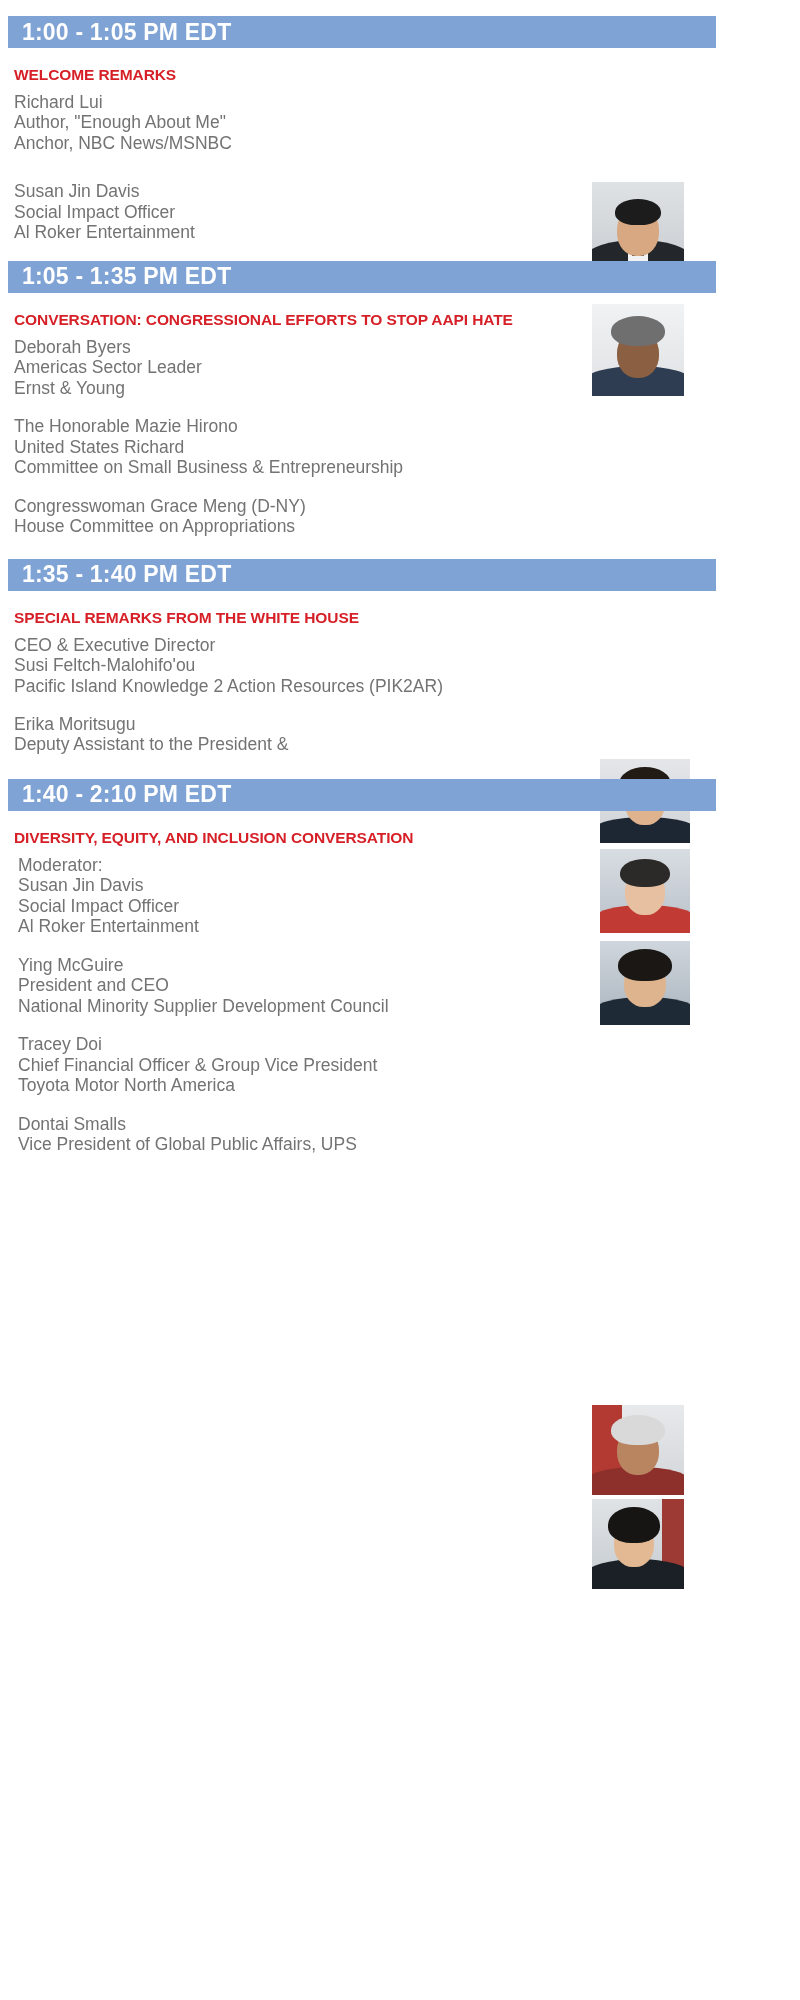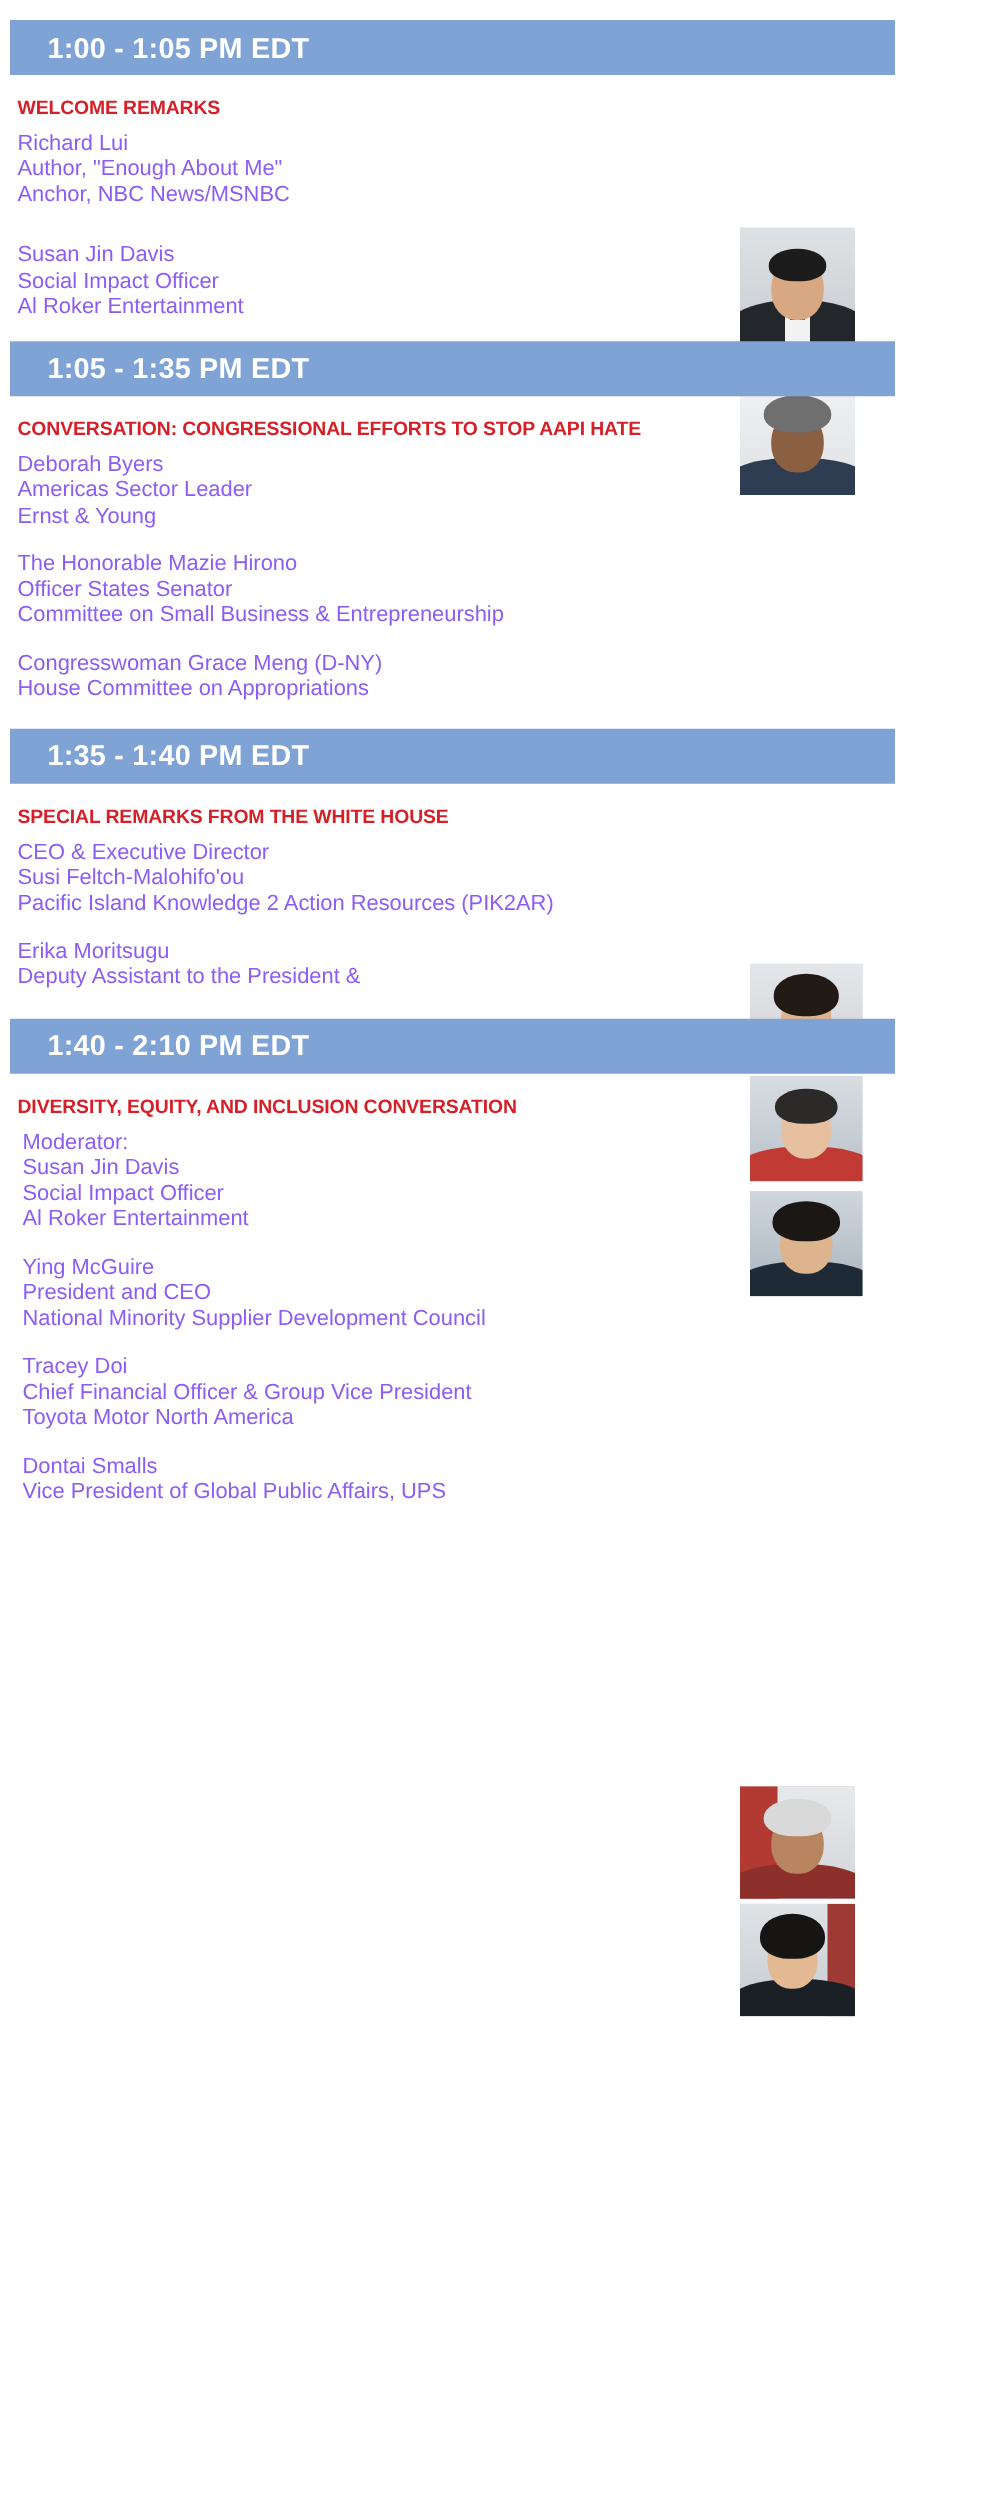--- a/index.html
+++ b/index.html
@@ -40,42 +40,42 @@
     letter-spacing: -0.2px;
     white-space: nowrap;
   }
   
   .time-bar {
     background: #7fa3d4;
     color: #ffffff;
     font-size: 23px;
     font-weight: bold;
     letter-spacing: 0.2px;
-    height: 44px;
+    height: 32px;
     display: flex;
     align-items: center;
-    padding-left: 30px;
+    padding-left: 14px;
     margin: 16px 84px 0 8px;
   }
   .session { position: relative; }
   .session-heading {
     font-size: 15.5px;
     font-weight: bold;
     color: #d61f26;
     letter-spacing: -0.1px;
     padding: 18px 0 8px 14px;
   }
   .speakers { padding-left: 14px; padding-right: 220px; }
   .speaker {
     margin-bottom: 18px;
   }
   .speaker .line {
     font-size: 17.5px;
     line-height: 1.17;
-    color: #8b5cf6;
+    color: #737373;
     white-space: nowrap;
   }
   
   .photo {
     position: absolute;
     width: 92px;
     height: 92px;
     overflow: hidden;
     background: #cfd4da;
   }
@@ -142,21 +142,21 @@
     <div class="time-bar">1:05 - 1:35 PM EDT</div>
     <div class="session-heading">CONVERSATION: CONGRESSIONAL EFFORTS TO STOP AAPI HATE</div>
     <div class="speakers" style="padding-right:112px;">
       <div class="speaker">
         <div class="line">Deborah Byers</div>
         <div class="line">Americas Sector Leader</div>
         <div class="line">Ernst &amp; Young</div>
       </div>
       <div class="speaker">
         <div class="line">The Honorable Mazie Hirono</div>
-        <div class="line">Officer States Senator</div>
+        <div class="line">United States Richard</div>
         <div class="line">Committee on Small Business &amp; Entrepreneurship</div>
       </div>
       <div class="speaker">
         <div class="line">Congresswoman Grace Meng (D-NY)</div>
         <div class="line">House Committee on Appropriations</div>
       </div>
     </div>
 
     <div class="photo" style="left:600px; top:498px; width:90px; height:84px;">
       <div style="position:absolute; inset:0; background:linear-gradient(#e4e6e9,#cfd2d6);"></div>

